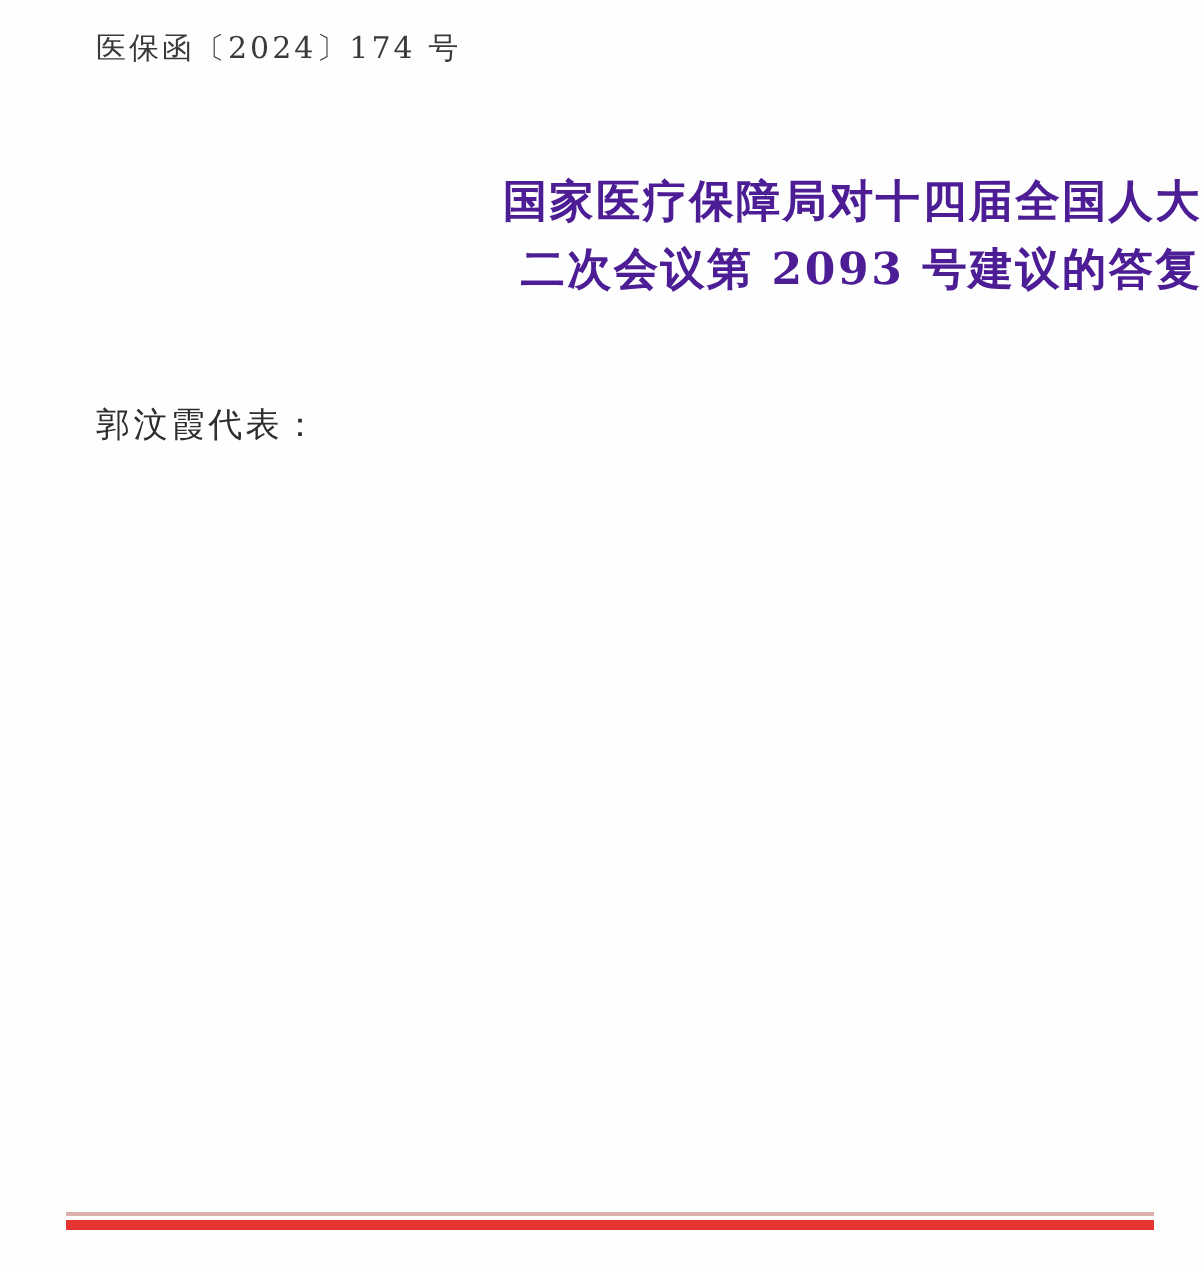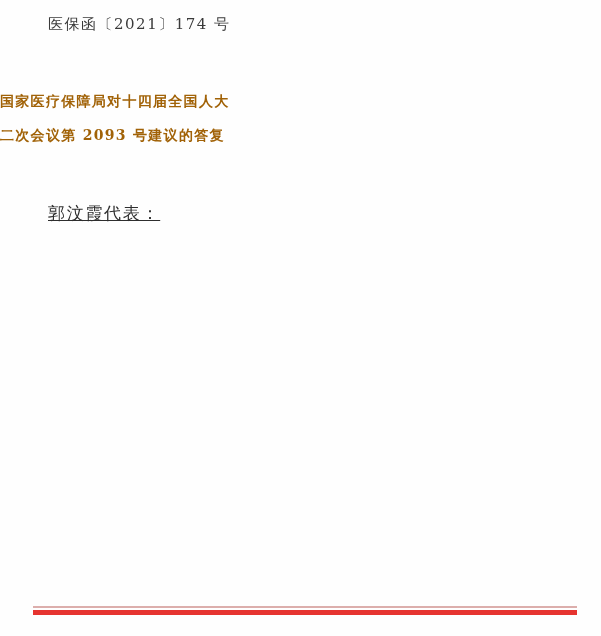--- a/index.html
+++ b/index.html
@@ -26,24 +26,24 @@
     font-size: 15px;
     letter-spacing: 1.5px;
     color: #3a3a3a;
     white-space: nowrap;
   }
   .title {
     position: absolute;
     top: 84px;
     left: 0;
     right: 0;
-    text-align: left;
-    font-size: 14px;
+    text-align: right;
+    font-size: 22px;
     font-weight: 700;
-    color: #a16207;
+    color: #4c1d95;
     line-height: 34px;
     letter-spacing: 1.3px;
   }
   .body-text {
     position: absolute;
     top: 196px;
     left: 48px;
     width: 524px;
     font-size: 17px;
     line-height: 34px;
@@ -51,42 +51,41 @@
     text-align: justify;
     word-break: break-all;
     color: #2e2e2e;
   }
   .body-text p {
     margin: 0;
     text-indent: 2em;
   }
   .body-text p.salutation {
     text-indent: 0;
-    text-decoration: underline;
   }
   .footer-rule {
     position: absolute;
     top: 606px;
     left: 33px;
     width: 544px;
   }
   .footer-rule .thin-line {
     height: 2px;
     margin-bottom: 2px;
   }
   .footer-rule .thick-line {
     height: 5px;
   }
 </style>
 </head>
 <body>
 
 <div class="page">
 
-  <div class="doc-number">医保函〔2021〕174 号</div>
+  <div class="doc-number">医保函〔2024〕174 号</div>
 
   <div class="title">
     <div>国家医疗保障局对十四届全国人大</div>
     <div>二次会议第 2093 号建议的答复</div>
   </div>
 
   <div class="body-text" style="color: rgb(46, 46, 46);">
     <p class="salutation">郭汶霞代表：</p>
   </div>
 

